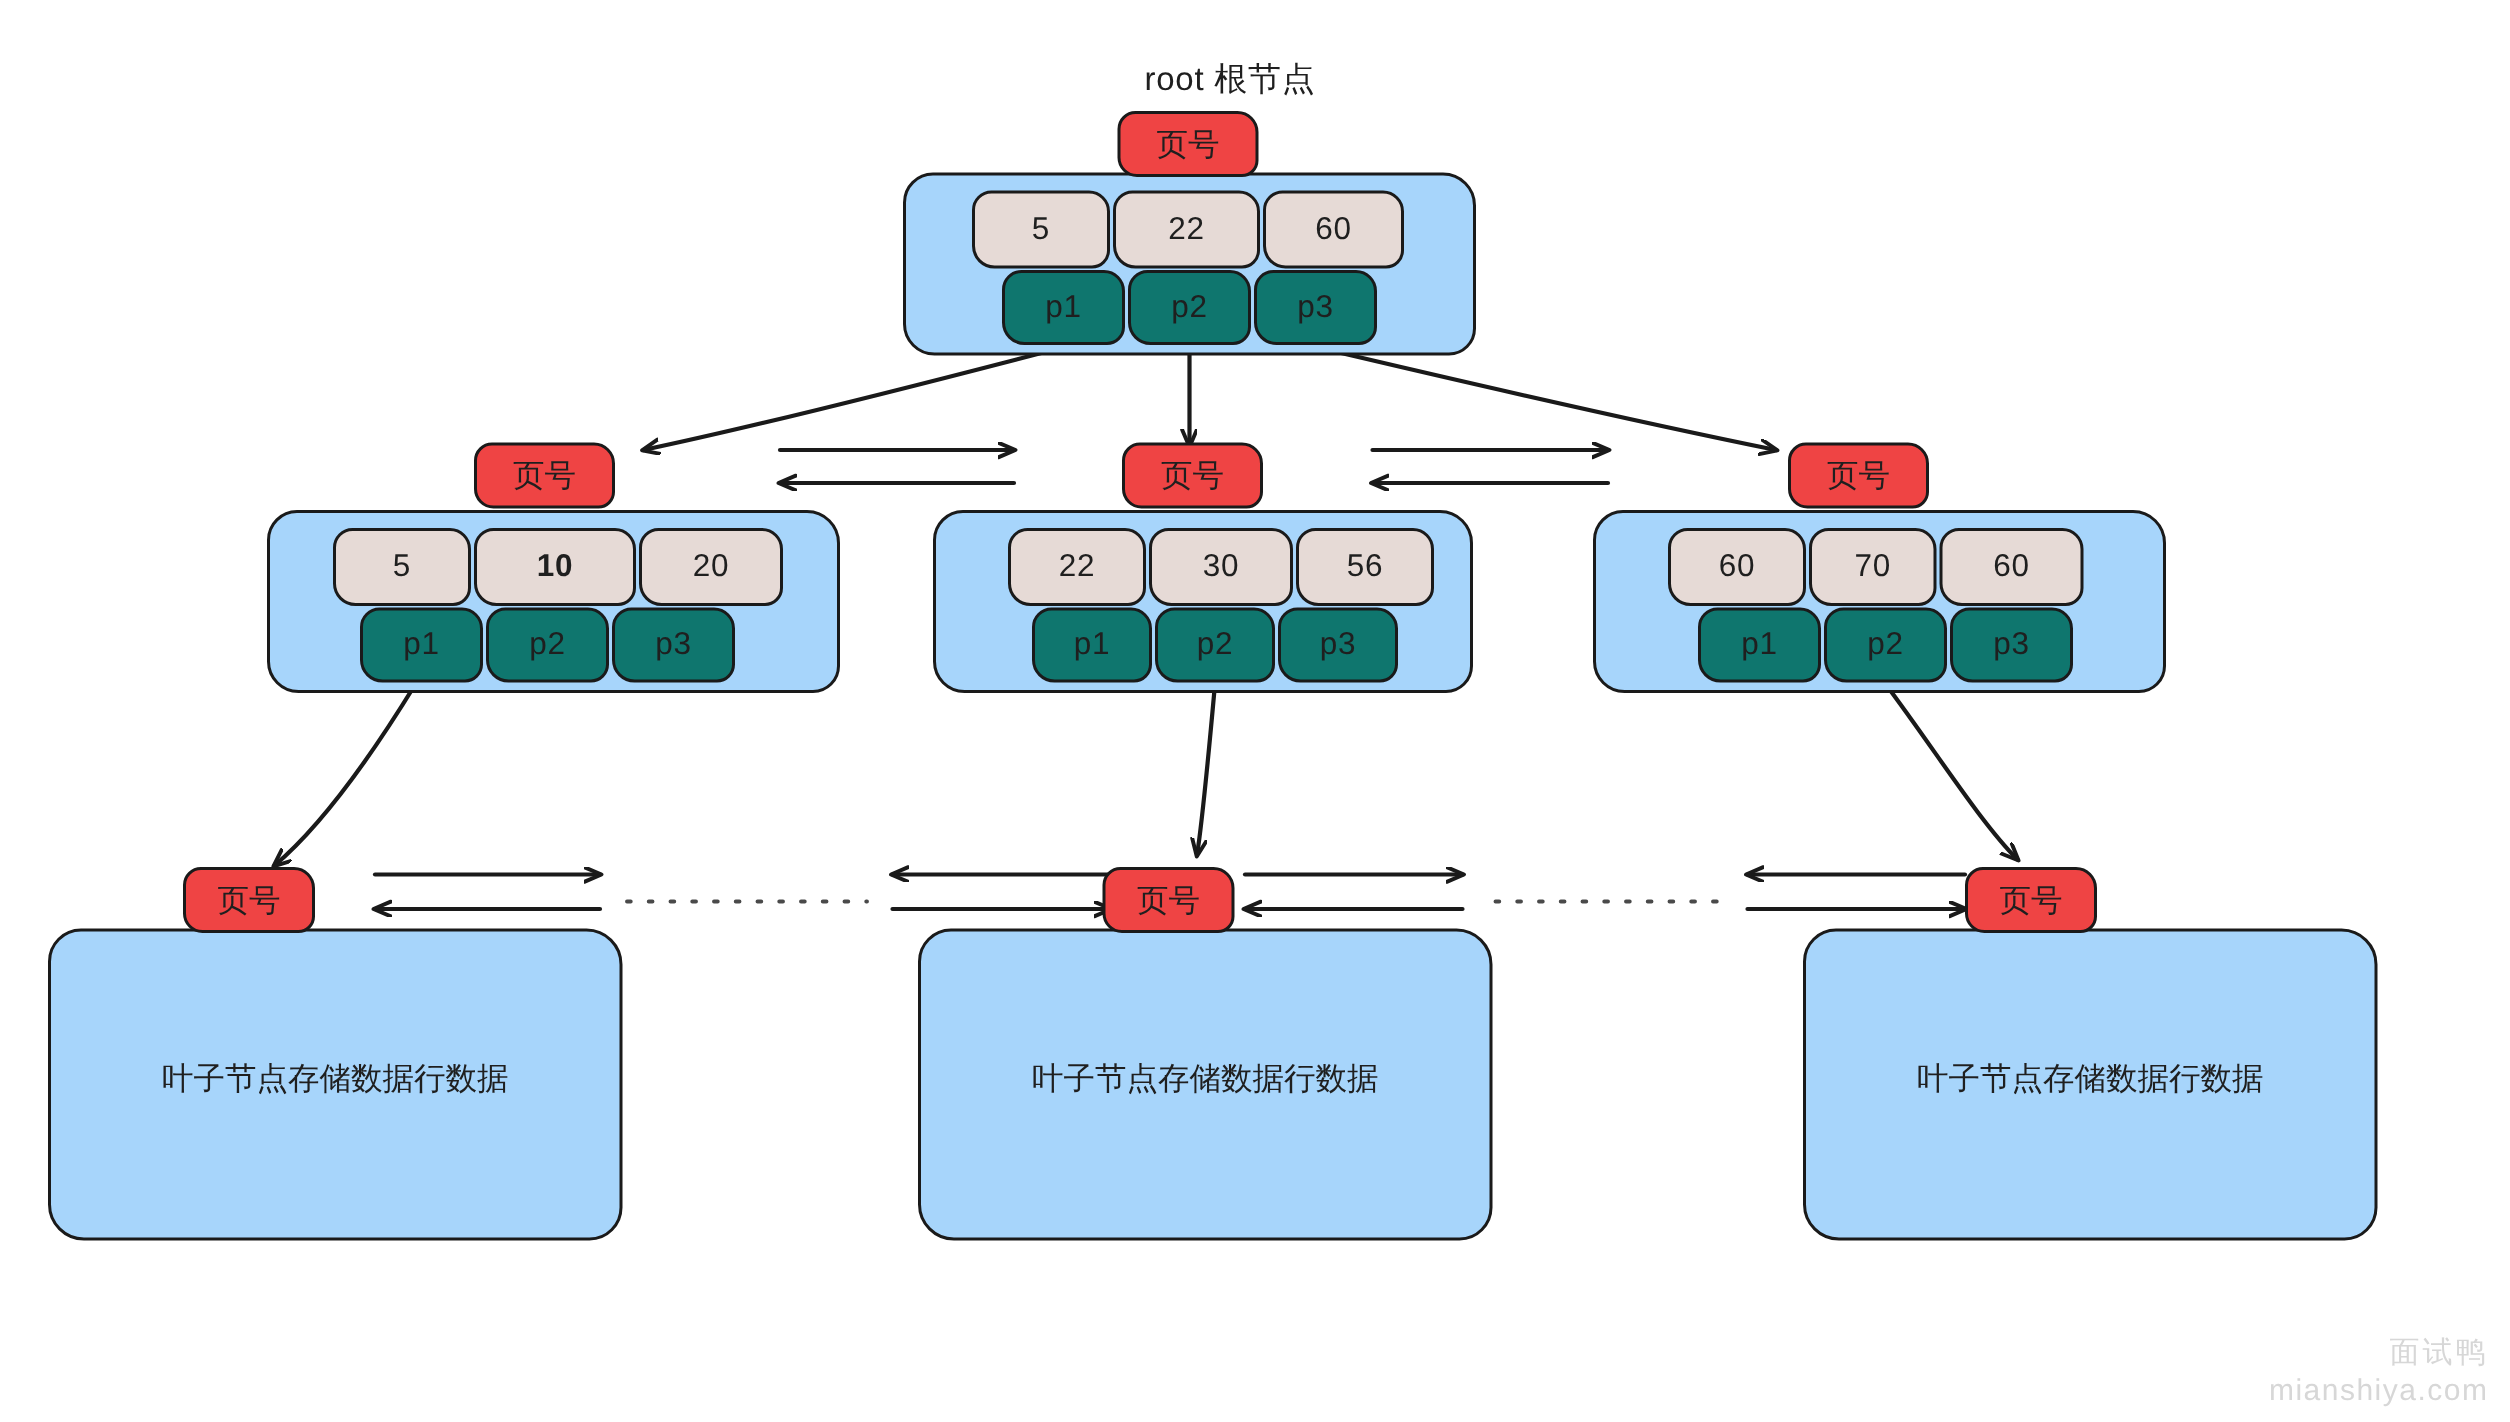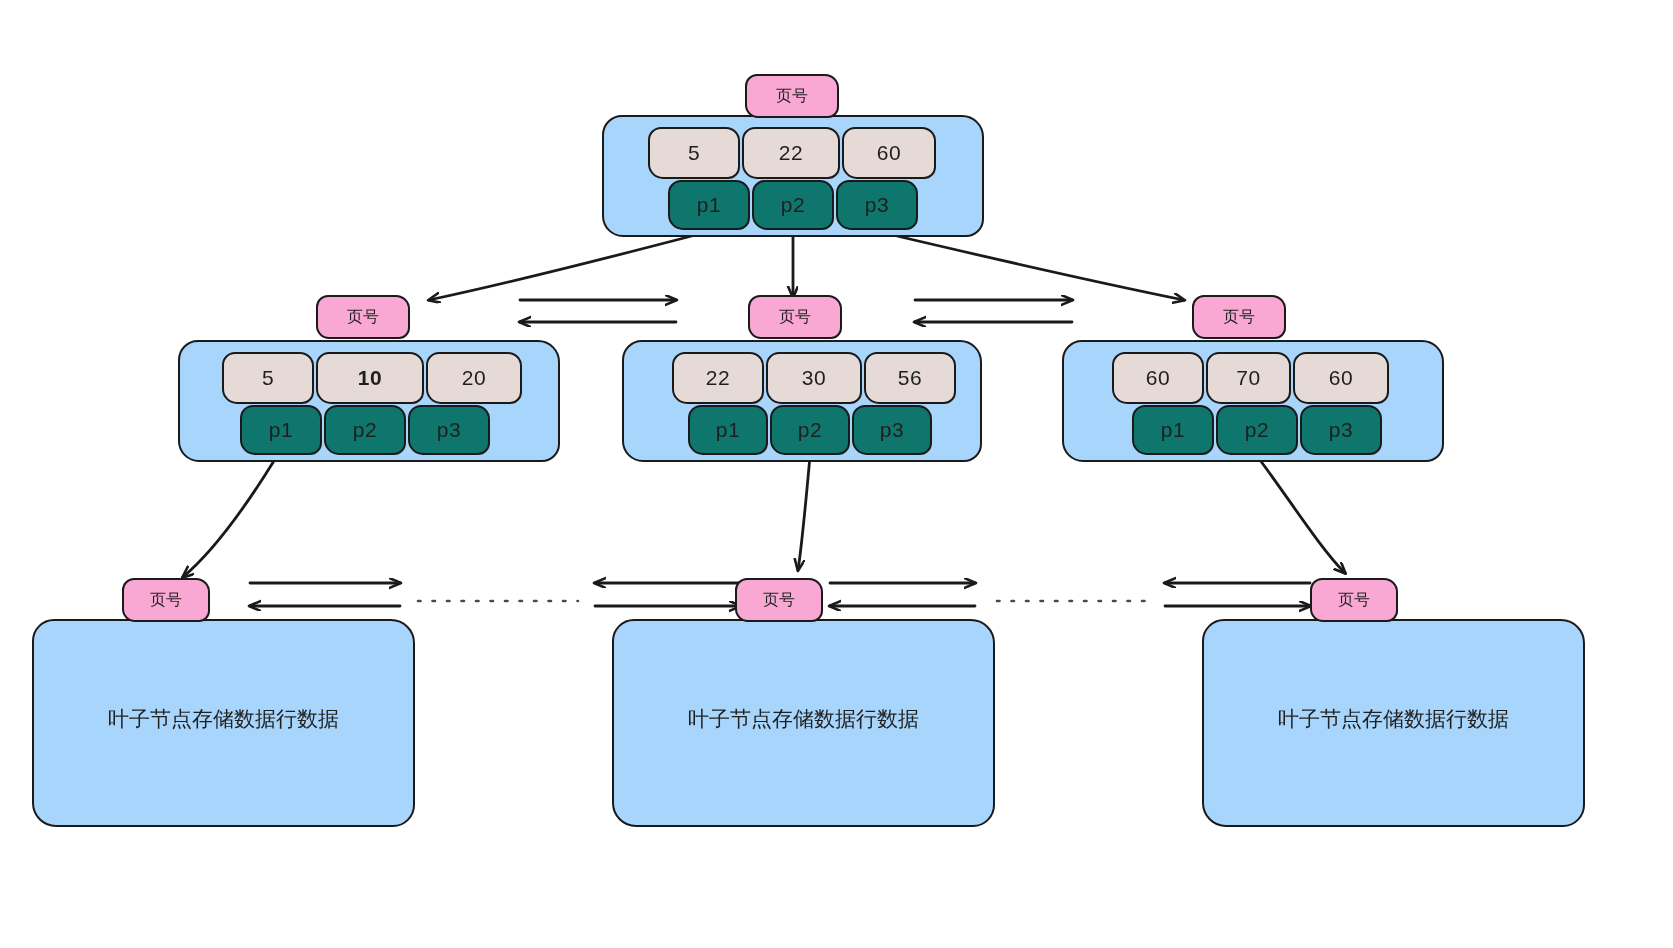--- a/index.html
+++ b/index.html
@@ -35,27 +35,27 @@
     text-align: center;
     font-size: 22px;
     color: #1f1f1f;
     letter-spacing: 0.5px;
     white-space: nowrap;
   }
 
   
   .page-chip {
     position: absolute;
-    background: #f9a8d4;
+    background: #ef4444;
     border: 2.4px solid #1a1a1a;
     border-radius: 12px 14px 11px 13px;
     display: flex;
     align-items: center;
     justify-content: center;
-    font-size: 16px;
+    font-size: 21px;
     color: #1f1f1f;
     box-sizing: border-box;
     z-index: 6;
   }
 
   
   .node {
     position: absolute;
     background: #a7d5fb;
     border: 2.6px solid #1a1a1a;
@@ -156,20 +156,21 @@
       <path d="M975,606 L830,606" marker-end="url(#ah)"></path>
       <path d="M1165,606 L1310,606" marker-end="url(#ah)"></path>
     </g>
 
     <g stroke="#4a4a4a" stroke-width="2.6" stroke-linecap="round" stroke-dasharray="2.5 12">
       <path d="M418,601 L578,601"></path>
       <path d="M997,601 L1148,601"></path>
     </g>
   </svg>
 
+  <div class="root-title">root 根节点</div>
 
   <div class="page-chip" style="left:745px; top:74px; width:94px; height:44px;">页号</div>
 
   <div class="node" style="left:602px; top:115px; width:382px; height:122px;">
     <div class="keys-row" style="left:44px; top:10px;">
       <div class="cell key" style="width:92px; height:52px; margin-right:2px;">5</div>
       <div class="cell key" style="width:98px; height:52px; margin-right:2px;">22</div>
       <div class="cell key" style="width:94px; height:52px;">60</div>
     </div>
     <div class="ptrs-row" style="left:64px; top:63px;">
@@ -235,14 +236,18 @@
   <div class="leaf" style="left:590px; top:619px; width:383px; height:208px;">
     <span class="leaf-label">叶子节点存储数据行数据</span>
   </div>
 
   <div class="page-chip" style="left:1310px; top:578px; width:88px; height:44px;">页号</div>
 
   <div class="leaf" style="left:1180px; top:619px; width:383px; height:208px;">
     <span class="leaf-label">叶子节点存储数据行数据</span>
   </div>
 
+  <div class="watermark">
+    <div class="wm-cn">面试鸭</div>
+    <div class="wm-en">mianshiya.com</div>
+  </div>
 
 </div>
 
 </body></html>

